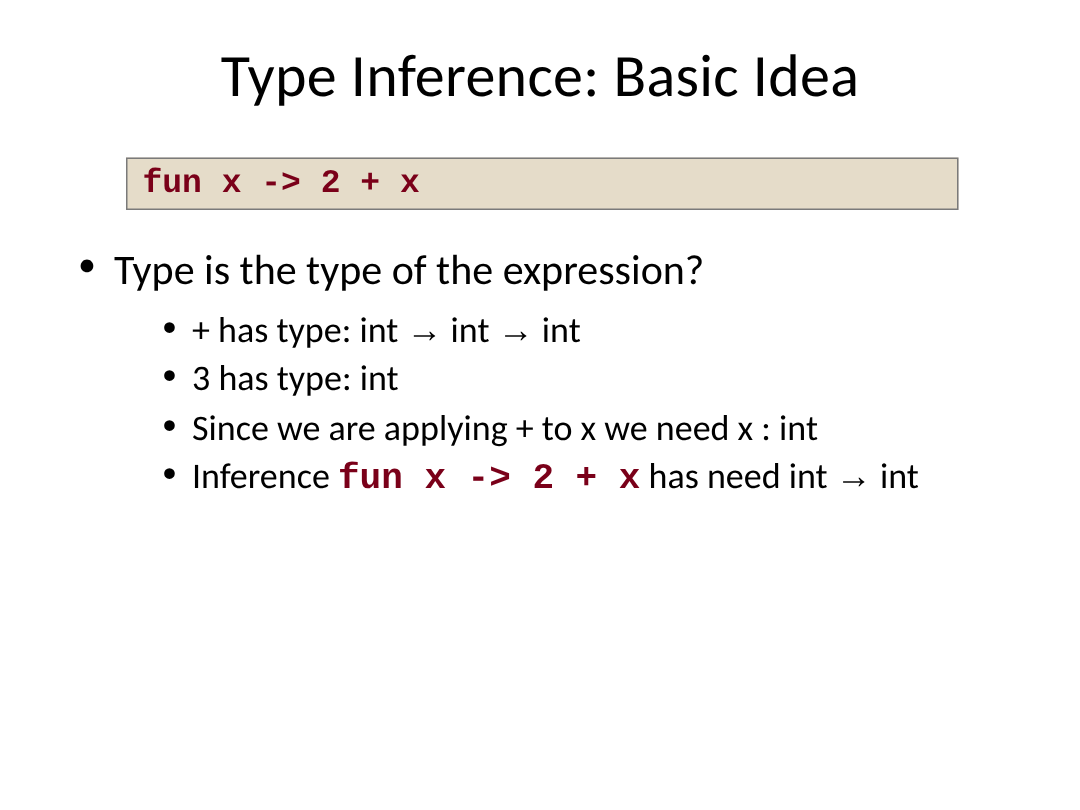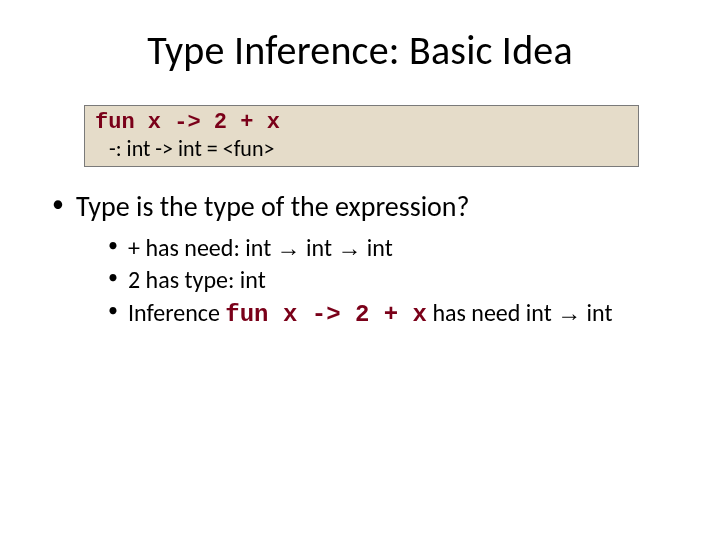--- a/index.html
+++ b/index.html
@@ -97,26 +97,26 @@
 </head>
 <body>
 
 <div class="slide">
 
   <div class="title">Type Inference: Basic Idea</div>
 
 
   <div class="codebox">
     <div class="codeline">fun x -&gt; 2 + x</div>
-    <div class="resultline">-: int -&gt; int = &lt;fun&gt;</div>
   </div>
 
   <ul class="outer">
     <li>Type is the type of the expression?</li>
   </ul>
 
   <ul class="inner">
-    <li><span>+  has need: int </span><span class="arrow">→</span><span> int </span><span class="arrow">→</span><span> int</span></li>
-    <li>2 has type: int</li>
+    <li><span>+  has type: int </span><span class="arrow">→</span><span> int </span><span class="arrow">→</span><span> int</span></li>
+    <li>3 has type: int</li>
+    <li>Since we are applying + to x we need x : int</li>
     <li><span>Inference </span><span class="mono-inline">fun x -&gt; 2 + x</span><span>  has need int </span><span class="arrow">→</span><span> int</span></li>
   </ul>
 
 </div>
 
 </body></html>

